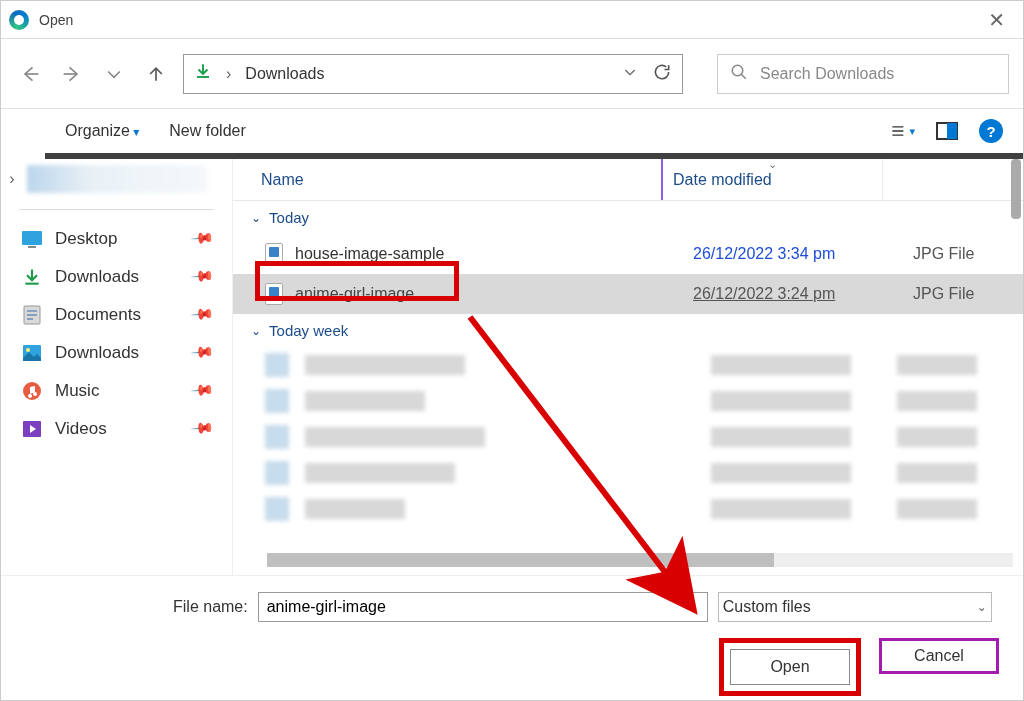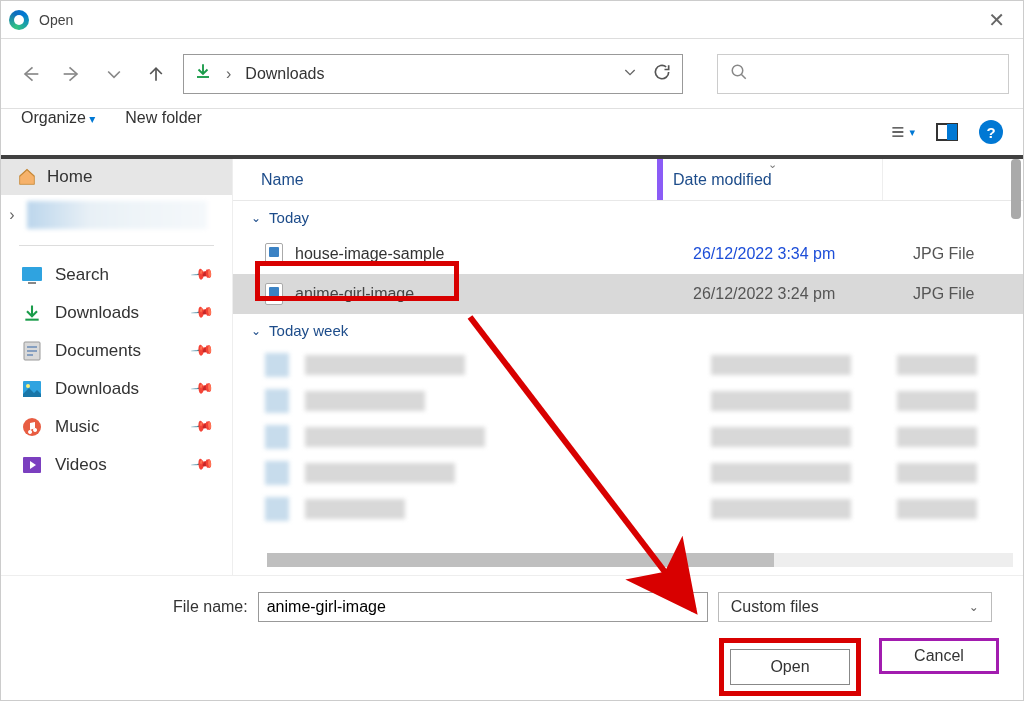--- a/index.html
+++ b/index.html
@@ -19,21 +19,21 @@
 .addressbar { flex: 0 0 500px; height:40px; border:1px solid #999; display:flex; align-items:center; padding:0 10px; gap:14px; }
 .addr-dl { color:#1a9c4a; font-size:18px; }
 .addr-sep { color:#666; }
 .addr-text { font-size:16px; color:#333; flex:1; }
 .addr-drop, .addr-refresh { color:#555; font-size:16px; }
 .searchbox { flex: 0 0 292px; height:40px; border:1px solid #ccc; display:flex; align-items:center; padding:0 12px; color:#888; gap:12px; margin-left:auto; }
 .searchbox input { border:none; outline:none; font-size:16px; color:#555; width:100%; }
 .searchbox input::placeholder { color:#888; }
 
 
-.toolbar { height:50px; display:flex; padding:0 20px; gap:30px; border-bottom:4px solid #404040;}
+.toolbar { height:50px; display:flex; align-items:center; padding:0 20px; gap:30px; border-bottom:6px solid #404040;margin-left:44px;}
 .toolbar .organize, .toolbar .newfolder { color:#333; font-size:16px; }
 .toolbar .organize::after { content:" ▾"; color:#0078d4; font-size:12px;}
 .toolbar .right-tools { margin-left:auto; display:flex; gap:20px; align-items:center;}
 .rt-icon { width:24px; height:24px; display:flex; align-items:center; justify-content:center; }
 .help-icon { width:24px; height:24px; border-radius:50%; background:#0078d4; color:#fff; font-size:15px; display:flex; align-items:center; justify-content:center; font-weight:bold;}
 
 
 .mainarea { display:flex; height: 416px; }
 .sidebar { width:232px; border-right:1px solid #eee; display:flex; flex-direction:column; }
 .home-item { background:#e6e6e6; display:flex; align-items:center; gap:10px; padding:8px 16px; font-size:17px; }
@@ -43,52 +43,52 @@
 .recent-blur { width:180px; height:28px; background:linear-gradient(90deg,#bcd6ec 0%, #e8f0f6 35%, #eef4f8 60%, #f5f8fb 100%); filter: blur(2px);}
 .sep { height:1px; background:#ddd; margin:10px 18px;}
 .nav-list { padding: 0 14px; }
 .nav-item { display:flex; align-items:center; gap:12px; padding:8px 6px; font-size:17px; color:#333;}
 .nav-item .pin { margin-left:auto; color:#777; font-size:15px; transform:rotate(40deg);}
 .ni-icon { width:22px; height:22px; display:flex; align-items:center; justify-content:center;}
 
 
 .filepane { flex:1; position:relative; overflow:hidden;}
 .fileheader { display:flex; align-items:stretch; border-bottom:1px solid #e8e8e8; height:42px; color:#1d4c8a; font-size:16px; }
-.fh-name { flex: 0 0 430px; display:flex; align-items:center; padding-left:28px; border-right:6px solid #8b5cf6;}
+.fh-name { flex: 0 0 430px; display:flex; align-items:center; padding-left:28px; border-right:2px solid #8b5cf6;}
 .fh-date { flex: 0 0 220px; display:flex; align-items:center; padding-left:10px; border-right:1px solid #eee; position:relative;}
 .fh-date .sortind{ position:absolute; top:-1px; left:50%; transform:translateX(-50%); font-size:11px; color:#777;}
 .fh-type { flex:1; display:flex; align-items:center; padding-left:10px;}
 .group-hdr { display:flex; align-items:center; gap:8px; padding:8px 18px; color:#1d4c8a; font-size:15px;}
 .group-hdr .caret { font-size:12px;}
 .file-row { display:flex; align-items:center; height:40px; padding-left:32px; font-size:16px; }
 .file-row.selected { background:#d9d9d9; color:#444;}
 .file-icon { width:18px; height:22px; border:1px solid #aaa; border-radius:2px; background:#fff; position:relative; margin-right:12px; flex-shrink:0;}
 .file-icon::before{content:"";position:absolute;top:3px;left:3px;right:3px;height:10px;background:#3b82c4;border-radius:1px;}
 .file-name { flex:0 0 398px; }
 .file-date { flex:0 0 220px; color:#1d4ed8; }
-.file-row.selected .file-date{color:#555;}
+.file-row.selected .file-date{color:#555;text-decoration:underline;}
 .file-type { flex:1; color:#555;}
 
 .red-box1 { position:absolute; left:22px; top:102px; width:204px; height:40px; border:5px solid #d80000; pointer-events:none;}
 .blur-row { display:flex; align-items:center; height:36px; padding-left:32px; gap:16px;}
 .blur-a{width:24px;height:24px;background:#c7dcec;filter:blur(2px);}
 .blur-b{width:160px;height:20px;background:#d8d8d8;filter:blur(2px);}
 .blur-c{width:140px;height:20px;background:#d8d8d8;filter:blur(2px);margin-left:230px;}
 .blur-d{width:80px;height:20px;background:#d8d8d8;filter:blur(2px);margin-left:30px;}
 
 .hscroll { position:absolute; bottom:8px; left:34px; right:10px; height:14px; background:#eee;}
 .hscroll .thumb{ height:100%; width:68%; background:#bfbfbf;}
 .vscroll { position:absolute; right:2px; top:0; width:10px; height:60px; background:#aaa; border-radius:4px;}
 
 
 .footer { height:126px; padding:16px 24px 0 24px; border-top:1px solid #eee; }
 .fn-row { display:flex; align-items:center; gap:10px; }
 .fn-label { font-size:16px; color:#333; margin-left:148px;}
 .fn-input { flex:0 0 450px; height:30px; border:1px solid #999; padding:0 8px; font-size:16px;}
-.ft-select { flex:0 0 274px; height:30px; border:1px solid #bbb; padding:0 12px; font-size:16px; display:flex; align-items:center; justify-content:space-between; color:#333;}
+.ft-select { flex:0 0 274px; height:30px; border:1px solid #bbb; padding:0 4px; font-size:16px; display:flex; align-items:center; justify-content:space-between; color:#333;}
 .btn-row { display:flex; gap:18px; justify-content:flex-end; margin-top:16px; }
 .btn { width:120px; height:36px; border:3px solid #a21caf; background:#fff; font-size:16px; display:flex; align-items:center; justify-content:center;}
 .open-wrap { position:relative; padding:6px; border:5px solid #d80000;}
 .open-wrap .btn{ border:1px solid #888;}
 
 
 .arrow-svg{ position:absolute; left:252px; top:185px; width:772px; height:500px; pointer-events:none; z-index:50;}
 </style>
 </head>
 <body>
@@ -145,20 +145,21 @@
         </svg>
     </span>
   </div>
   <div class="searchbox">
     <span>
       <svg width="18" height="18" viewBox="0 0 24 24" fill="none" stroke="#888" stroke-width="2">
           <circle cx="10" cy="10" r="7"></circle>
           <path d="M21 21 L15 15"></path>
         </svg>
     </span>
+    <input type="text" placeholder="Search Downloads" style="">
   </div>
 </div>
 
 <div class="toolbar">
   <span class="organize">Organize</span>
   <span class="newfolder">New folder</span>
   <div class="right-tools">
     <div class="rt-icon">
       <svg width="24" height="20" viewBox="0 0 24 20" stroke="#333" stroke-width="2">
           <path d="M2 4 H18 M2 10 H18 M2 16 H18"></path>
@@ -171,41 +172,34 @@
           <rect x="12" y="2" width="10" height="16" fill="#0078d4" stroke="none"></rect>
         </svg>
     </div>
     <div class="help-icon">?</div>
   </div>
 </div>
 
 <div class="mainarea">
 
   <div class="sidebar">
-    <div class="home-item">
-      <svg class="home-icon" viewBox="0 0 24 22">
-          <path d="M3 10 L12 2 L21 10 V20 H3 Z" fill="#f6b26b" stroke="#c78a3a"></path>
-          <path d="M3 10 L12 2 L21 10" fill="none" stroke="#c78a3a" stroke-width="1.5"></path>
-        </svg>
-      <span>Home</span>
-    </div>
     <div class="recent-row">
       <span class="chev">›</span>
       <div class="recent-blur"></div>
     </div>
     <div class="sep"></div>
     <div class="nav-list">
       <div class="nav-item">
         <span class="ni-icon">
             <svg width="22" height="18" viewBox="0 0 22 18">
               <rect x="1" y="1" width="20" height="14" rx="1" fill="#2fa3e0"></rect>
               <rect x="7" y="16" width="8" height="2" fill="#888"></rect>
             </svg>
           </span>
-        <span>Search</span>
+        <span>Desktop</span>
         <span class="pin">📌</span>
       </div>
       <div class="nav-item">
         <span class="ni-icon">
             <svg width="20" height="20" viewBox="0 0 24 24" fill="none" stroke="#1a9c4a" stroke-width="2.5">
               <path d="M12 3 V15"></path>
               <path d="M6 10 L12 16 L18 10"></path>
               <path d="M4 20 H20"></path>
             </svg>
           </span>

